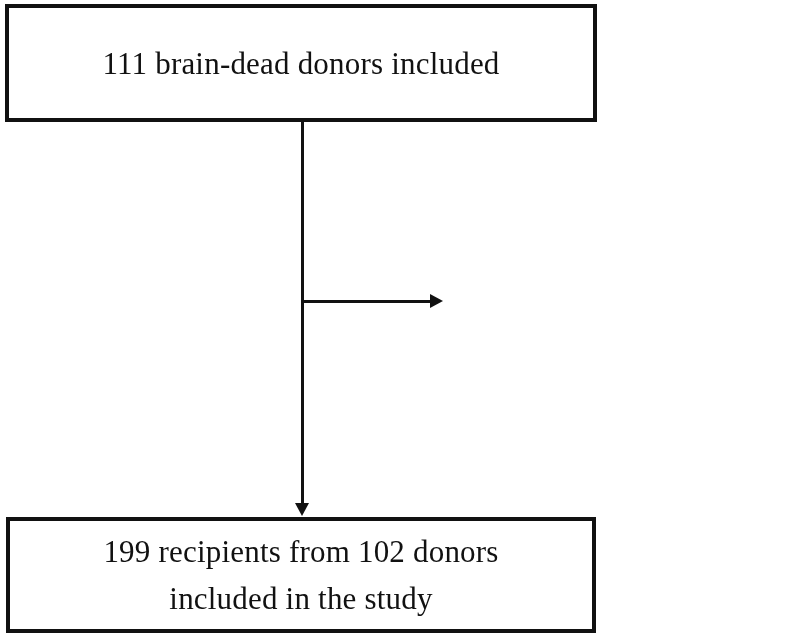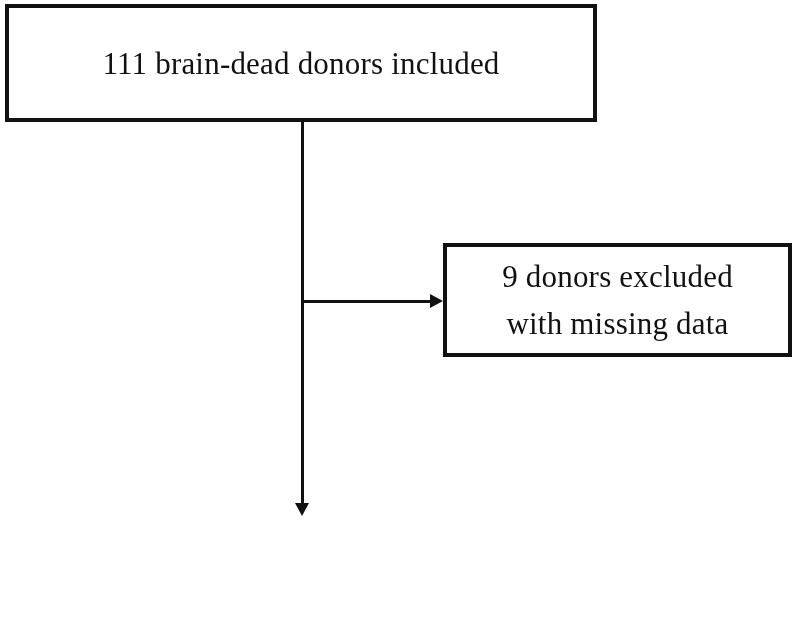--- a/index.html
+++ b/index.html
@@ -70,19 +70,19 @@
 
   <div class="node node-top">
     <div>111 brain-dead donors included</div>
   </div>
 
   <div class="connector v-line"></div>
   <div class="connector h-line"></div>
   <div class="arrow arrow-right"></div>
   <div class="arrow arrow-down"></div>
 
-  <div class="node node-right">
-    <div>9 donors excluded</div>
-    <div>with missing data</div>
+
+  <div class="node node-bottom">
+    <div>199 recipients from 102 donors</div>
+    <div>included in the study</div>
   </div>
-
 
 </div>
 
 </body></html>

